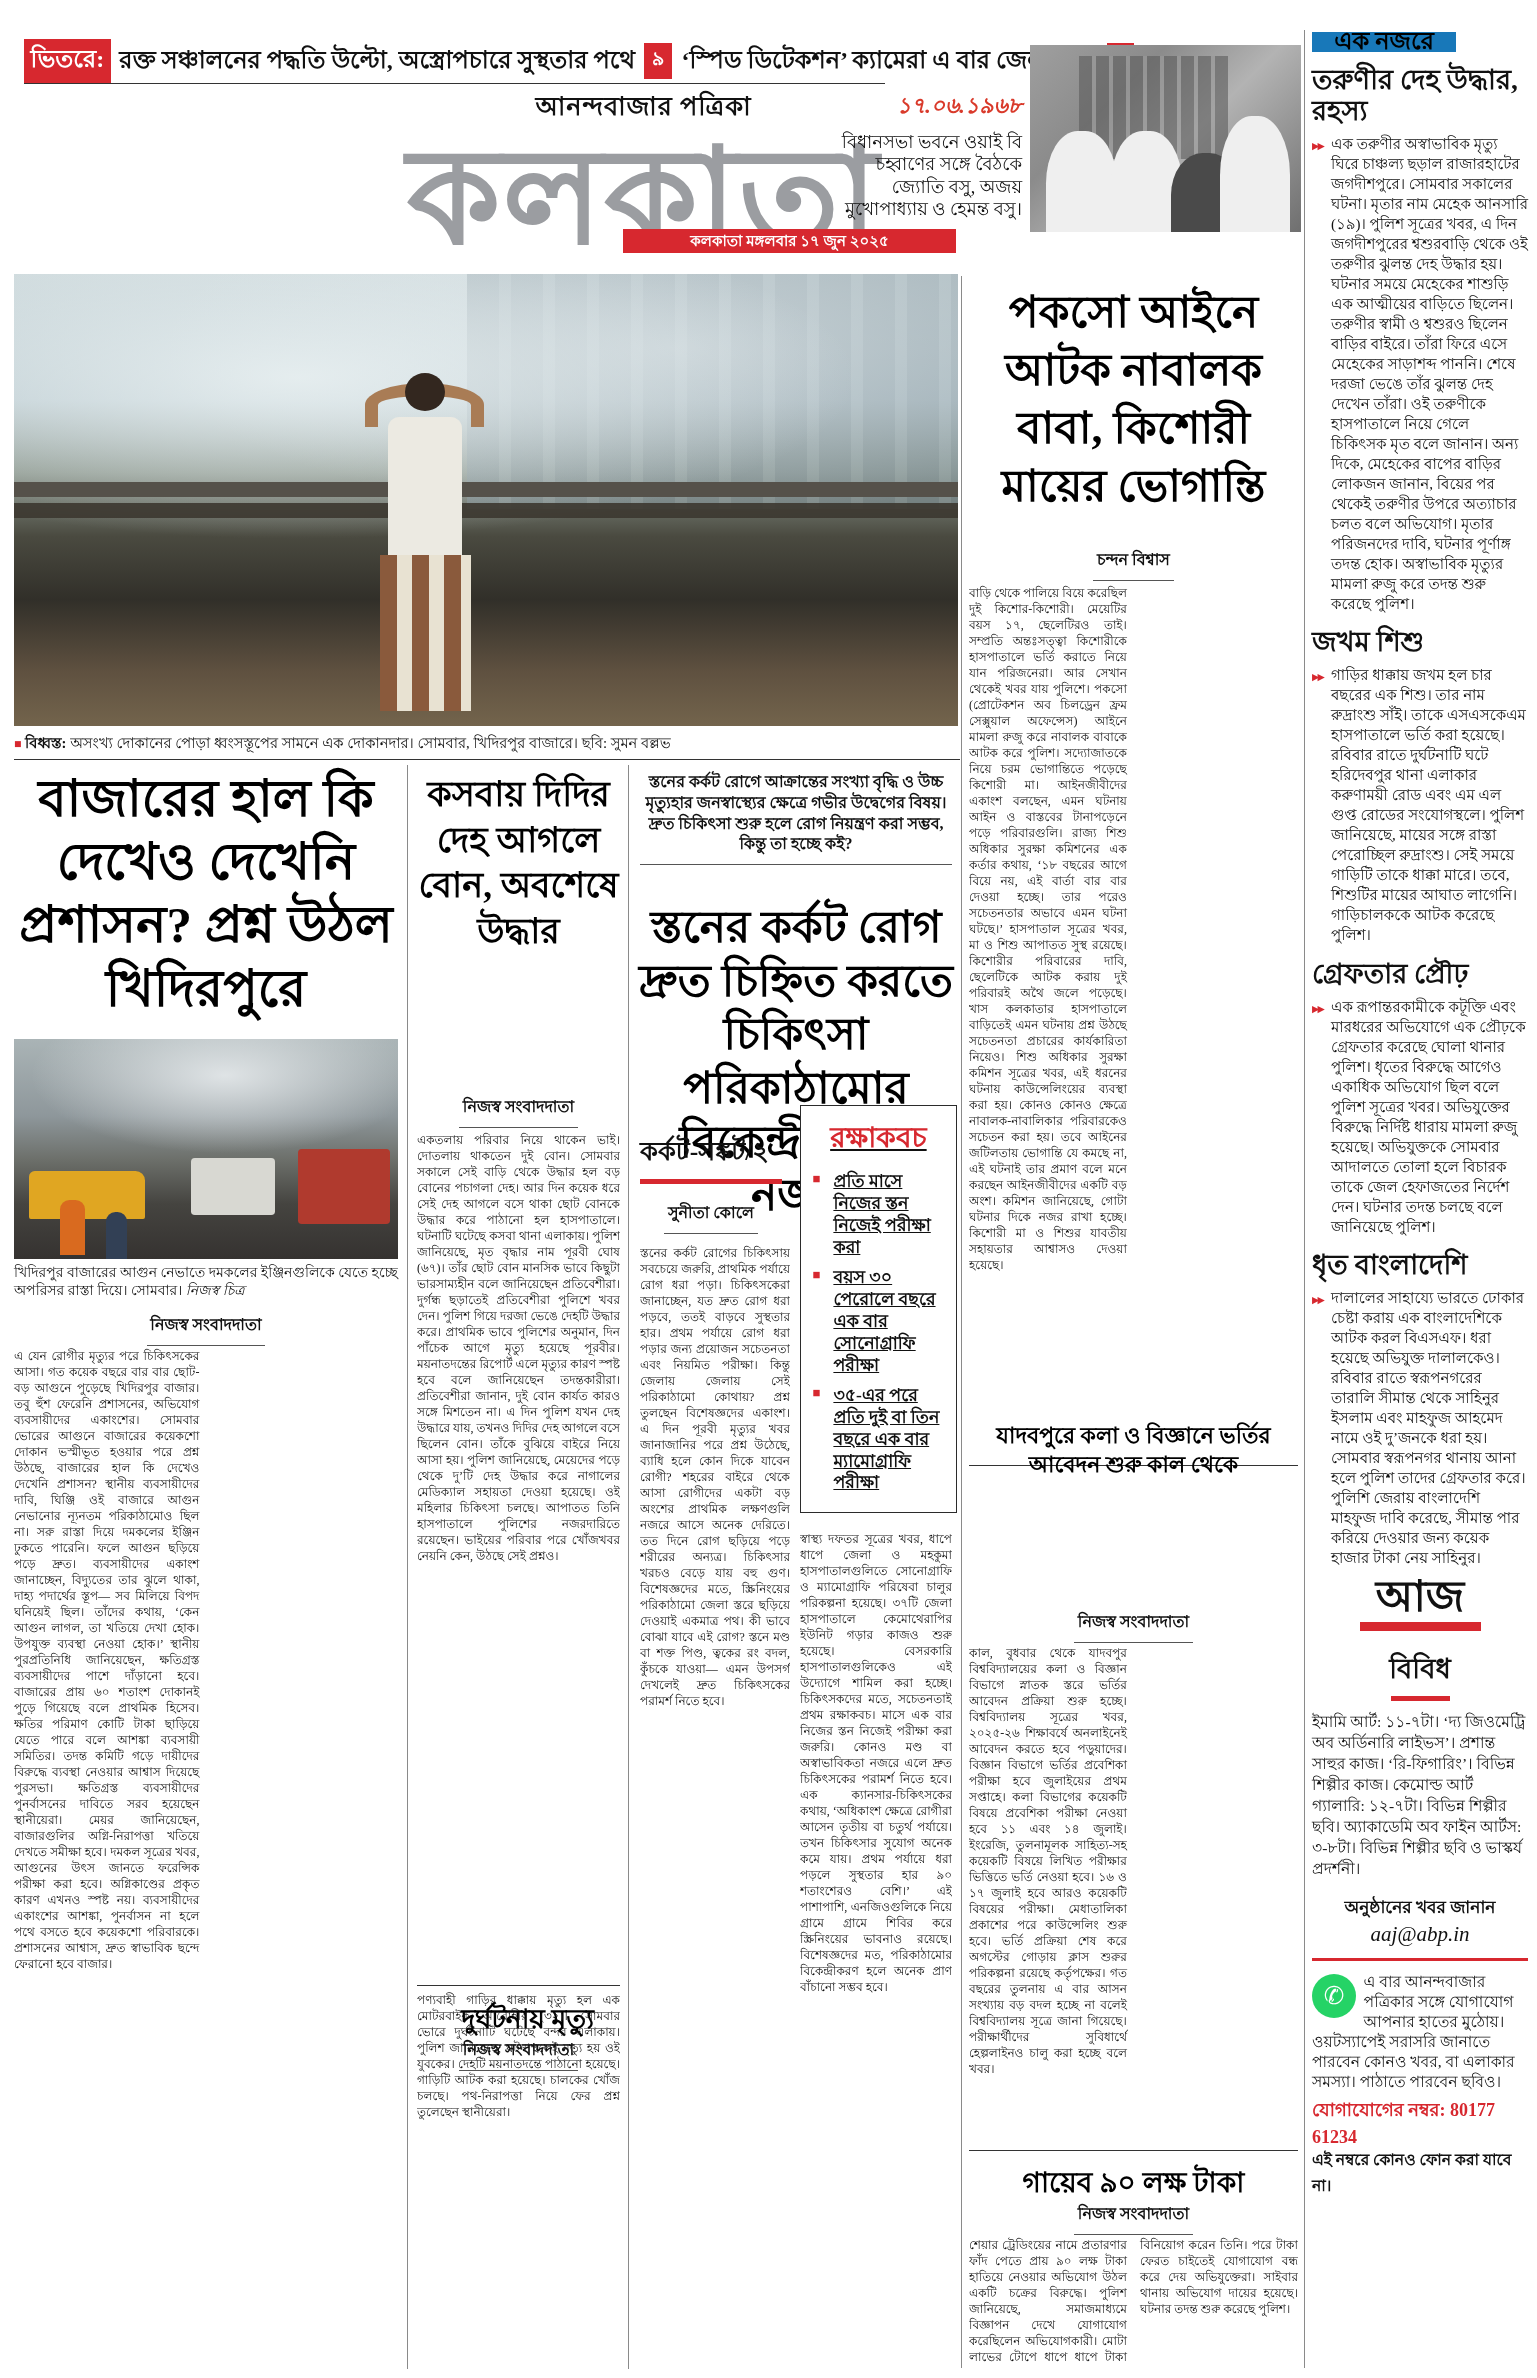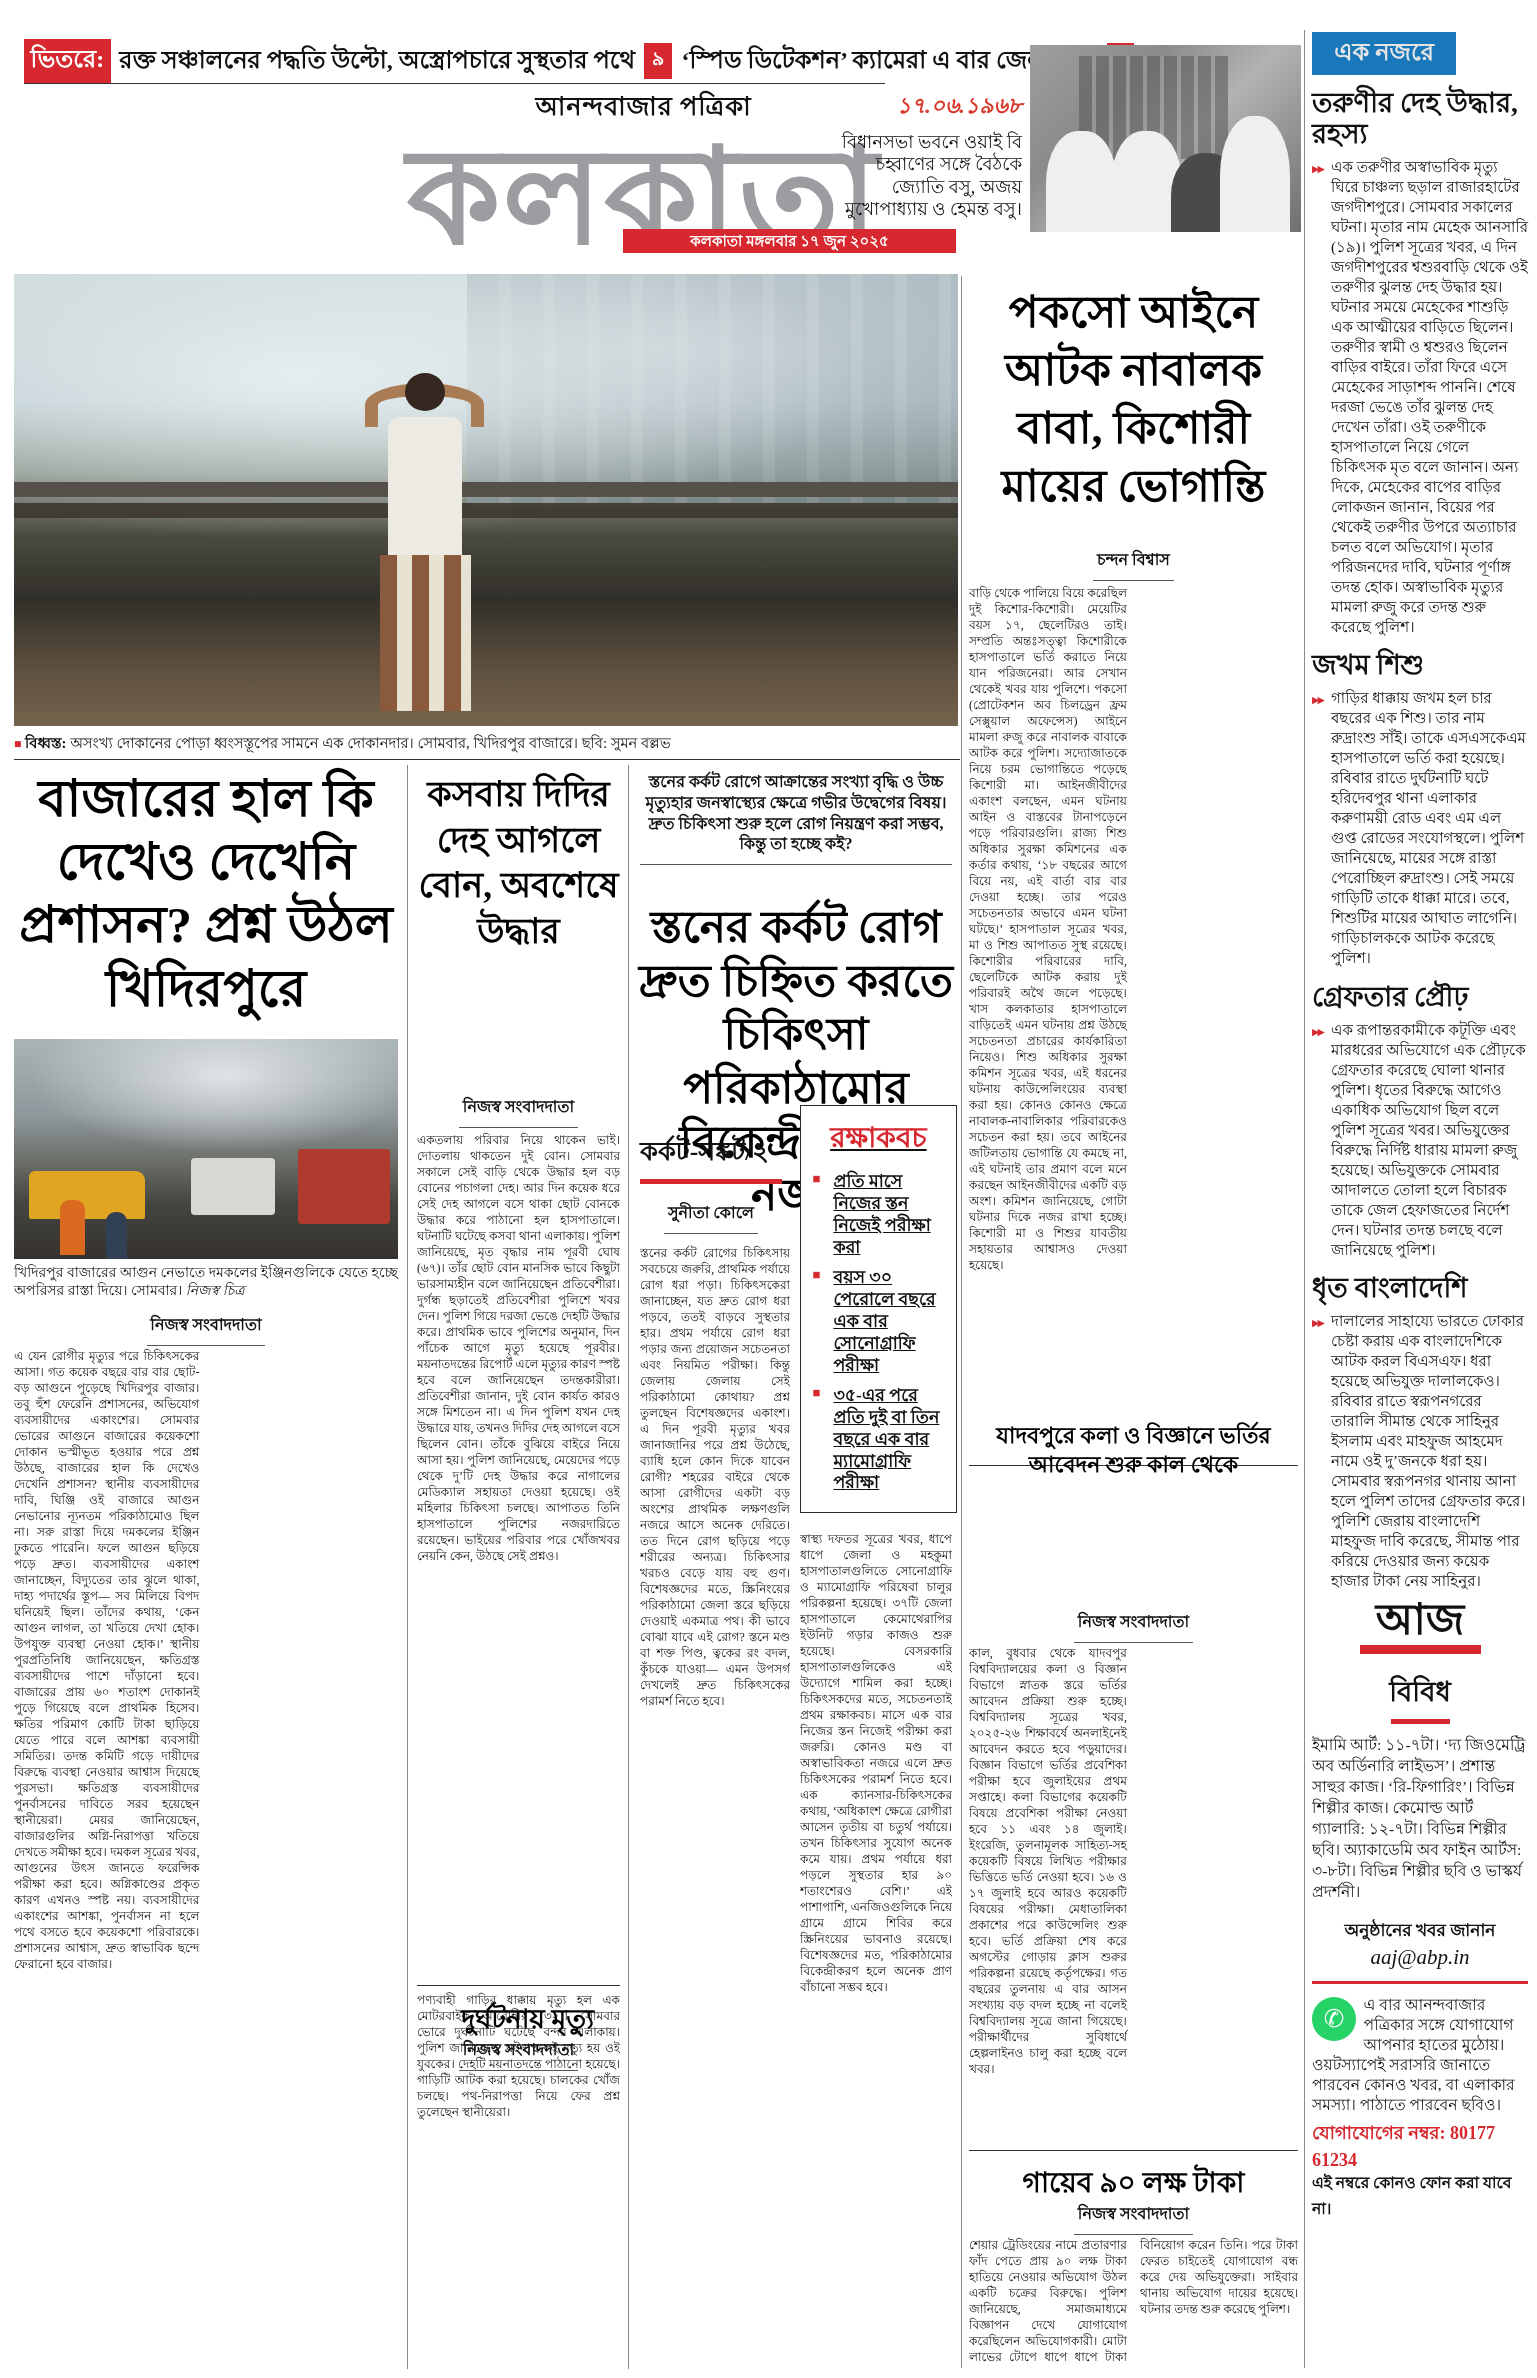--- a/index.html
+++ b/index.html
@@ -77,21 +77,21 @@
   .infobox{border:1.9px solid #2b2b2b;padding:9.5px 11.4px;background:#fff;}
   .infobox-title{color:#d7282f;font-weight:bold;font-size:28px;text-align:center;margin-bottom:7.6px;}
   .ib-item{font-size:17.5px;line-height:1.25;font-weight:bold;margin:8.5px 0;padding-left:21px;position:relative;}
   .ib-item::before{content:"■";color:#d7282f;position:absolute;left:0;top:0;font-size:13.2px;}
 
   .series-label{font-weight:bold;font-size:25.6px;}
   .series-bar{height:5.7px;background:#d7282f;width:142px;margin-top:3.8px;}
 
   
   .sidebar{left:1312px;top:28px;width:216px;}
-  .sb-head{background:#1878b9;color:#e5e5e5;font-weight:bold;font-size:24px;width:144px;height:43px;
+  .sb-head{background:#1878b9;color:#000000;font-weight:bold;font-size:24px;width:144px;height:20px;
            display:flex;align-items:center;justify-content:center;margin:3.8px 0 9.5px;text-align:center;}
   .sb-h2{font-weight:bold;font-size:27.4px;line-height:1.12;margin:13.2px 0 7.6px;}
   .sb-p{font-size:15px;line-height:20px;text-align:left;padding-left:19px;position:relative;}
   .sb-p::before{content:"▶▶";color:#d7282f;position:absolute;left:0;top:1.9px;font-size:9.5px;letter-spacing:-1.9px;}
   .sb-aj{font-size:43px;font-weight:bold;text-align:center;line-height:1;margin-top:7px;}
   .aj-bar{width:121px;height:8.5px;background:#d7282f;margin:3.8px auto 0;}
   .sb-bibidh{font-size:27.4px;font-weight:bold;text-align:center;margin-top:17px;}
   .bibidh-bar{width:59px;height:4.7px;background:#d7282f;margin:2.8px auto 9.5px;}
   .sb-listing{font-size:15.6px;line-height:21px;}
   .sb-events{font-weight:bold;font-size:17px;text-align:center;margin-top:15px;}

